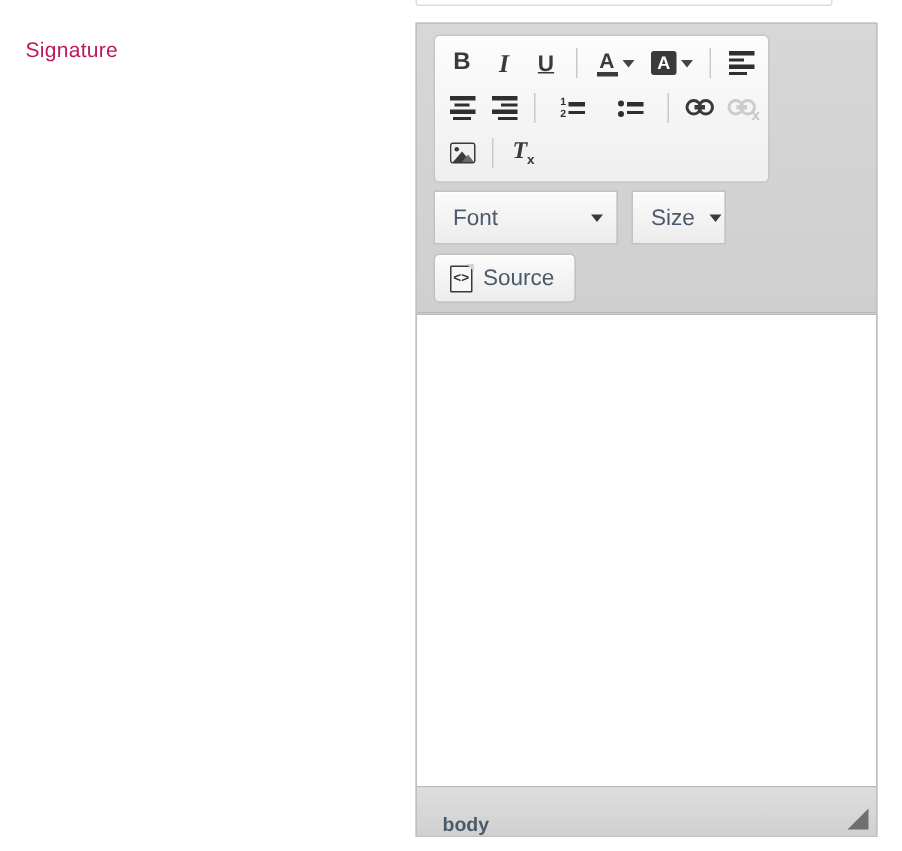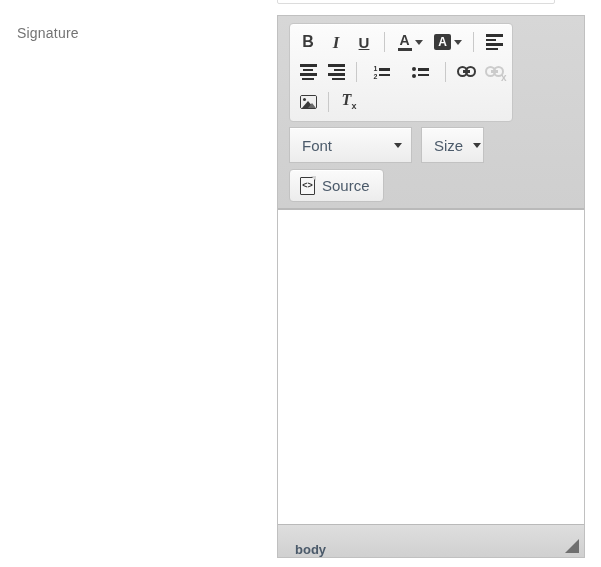--- a/index.html
+++ b/index.html
@@ -29,21 +29,21 @@
     border-radius: 2px;
     box-sizing: border-box;
   }
 
   
   .field-label {
     position: absolute;
     left: 17px;
     top: 25px;
     font-size: 14px;
-    color: #737373;
+    color: #be185d;
     letter-spacing: .2px;
     white-space: nowrap;
   }
 
   
   .editor {
     position: absolute;
     left: 277px;
     top: 15px;
     width: 308px;

